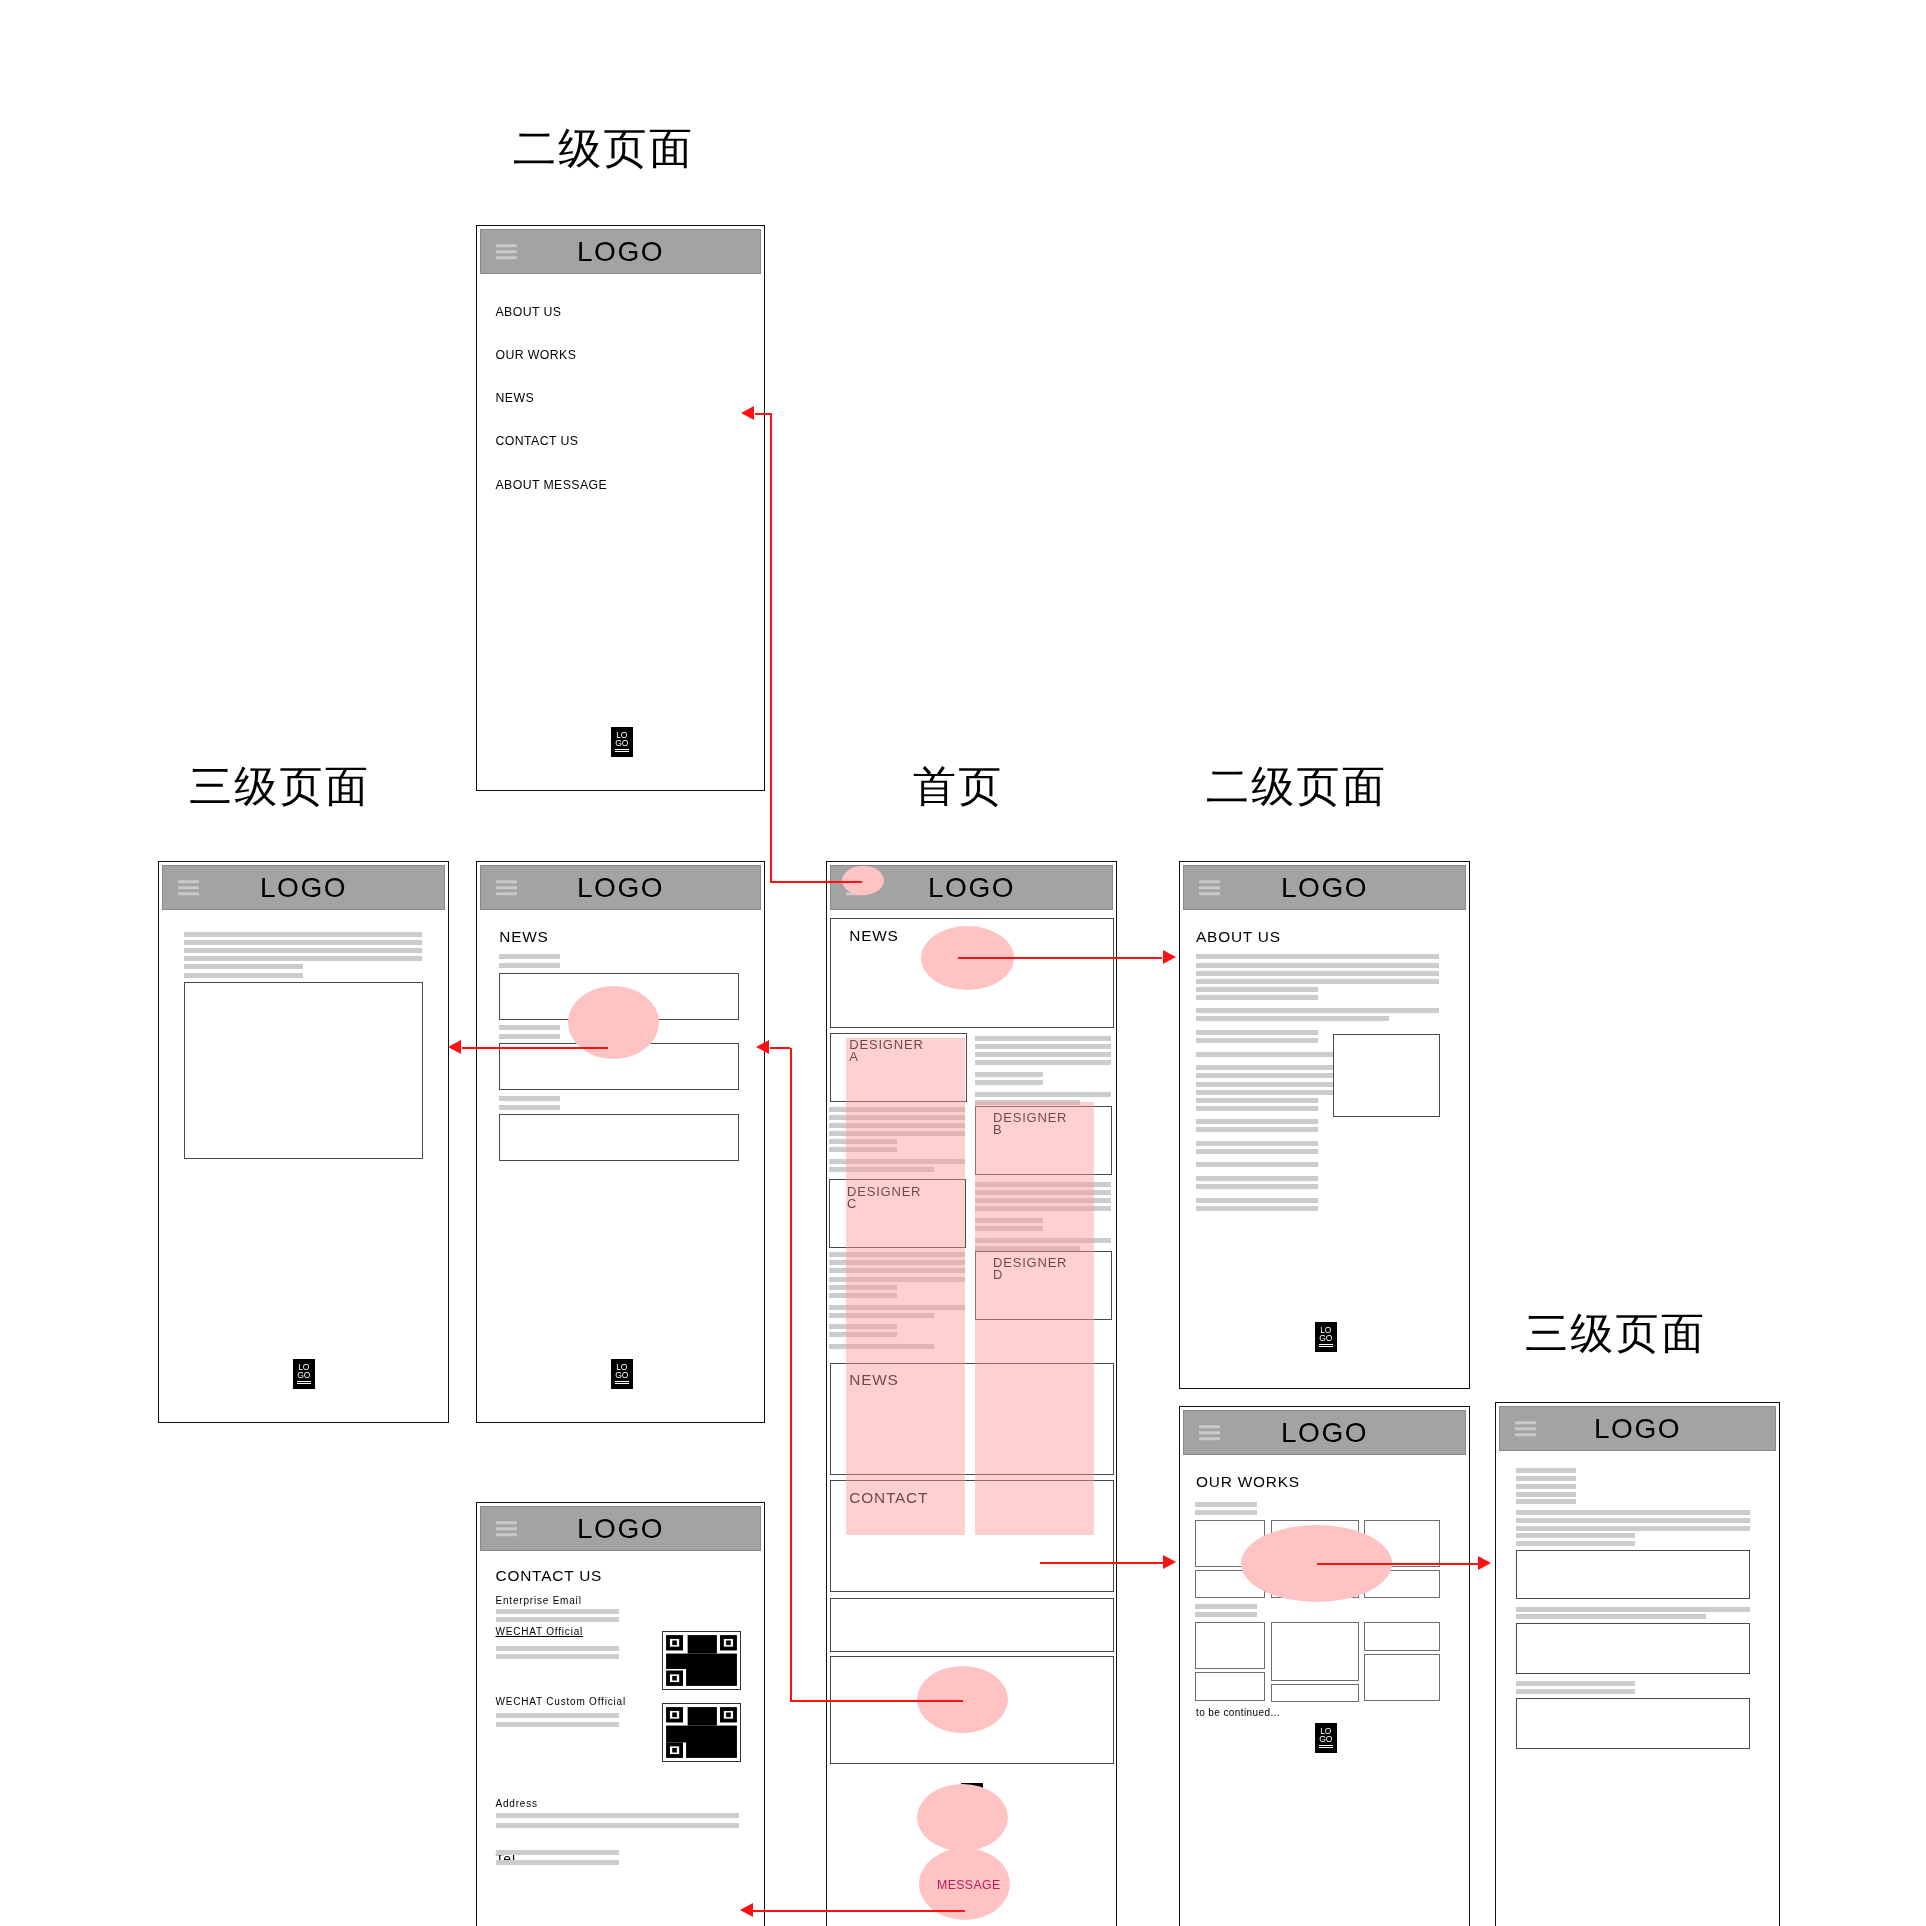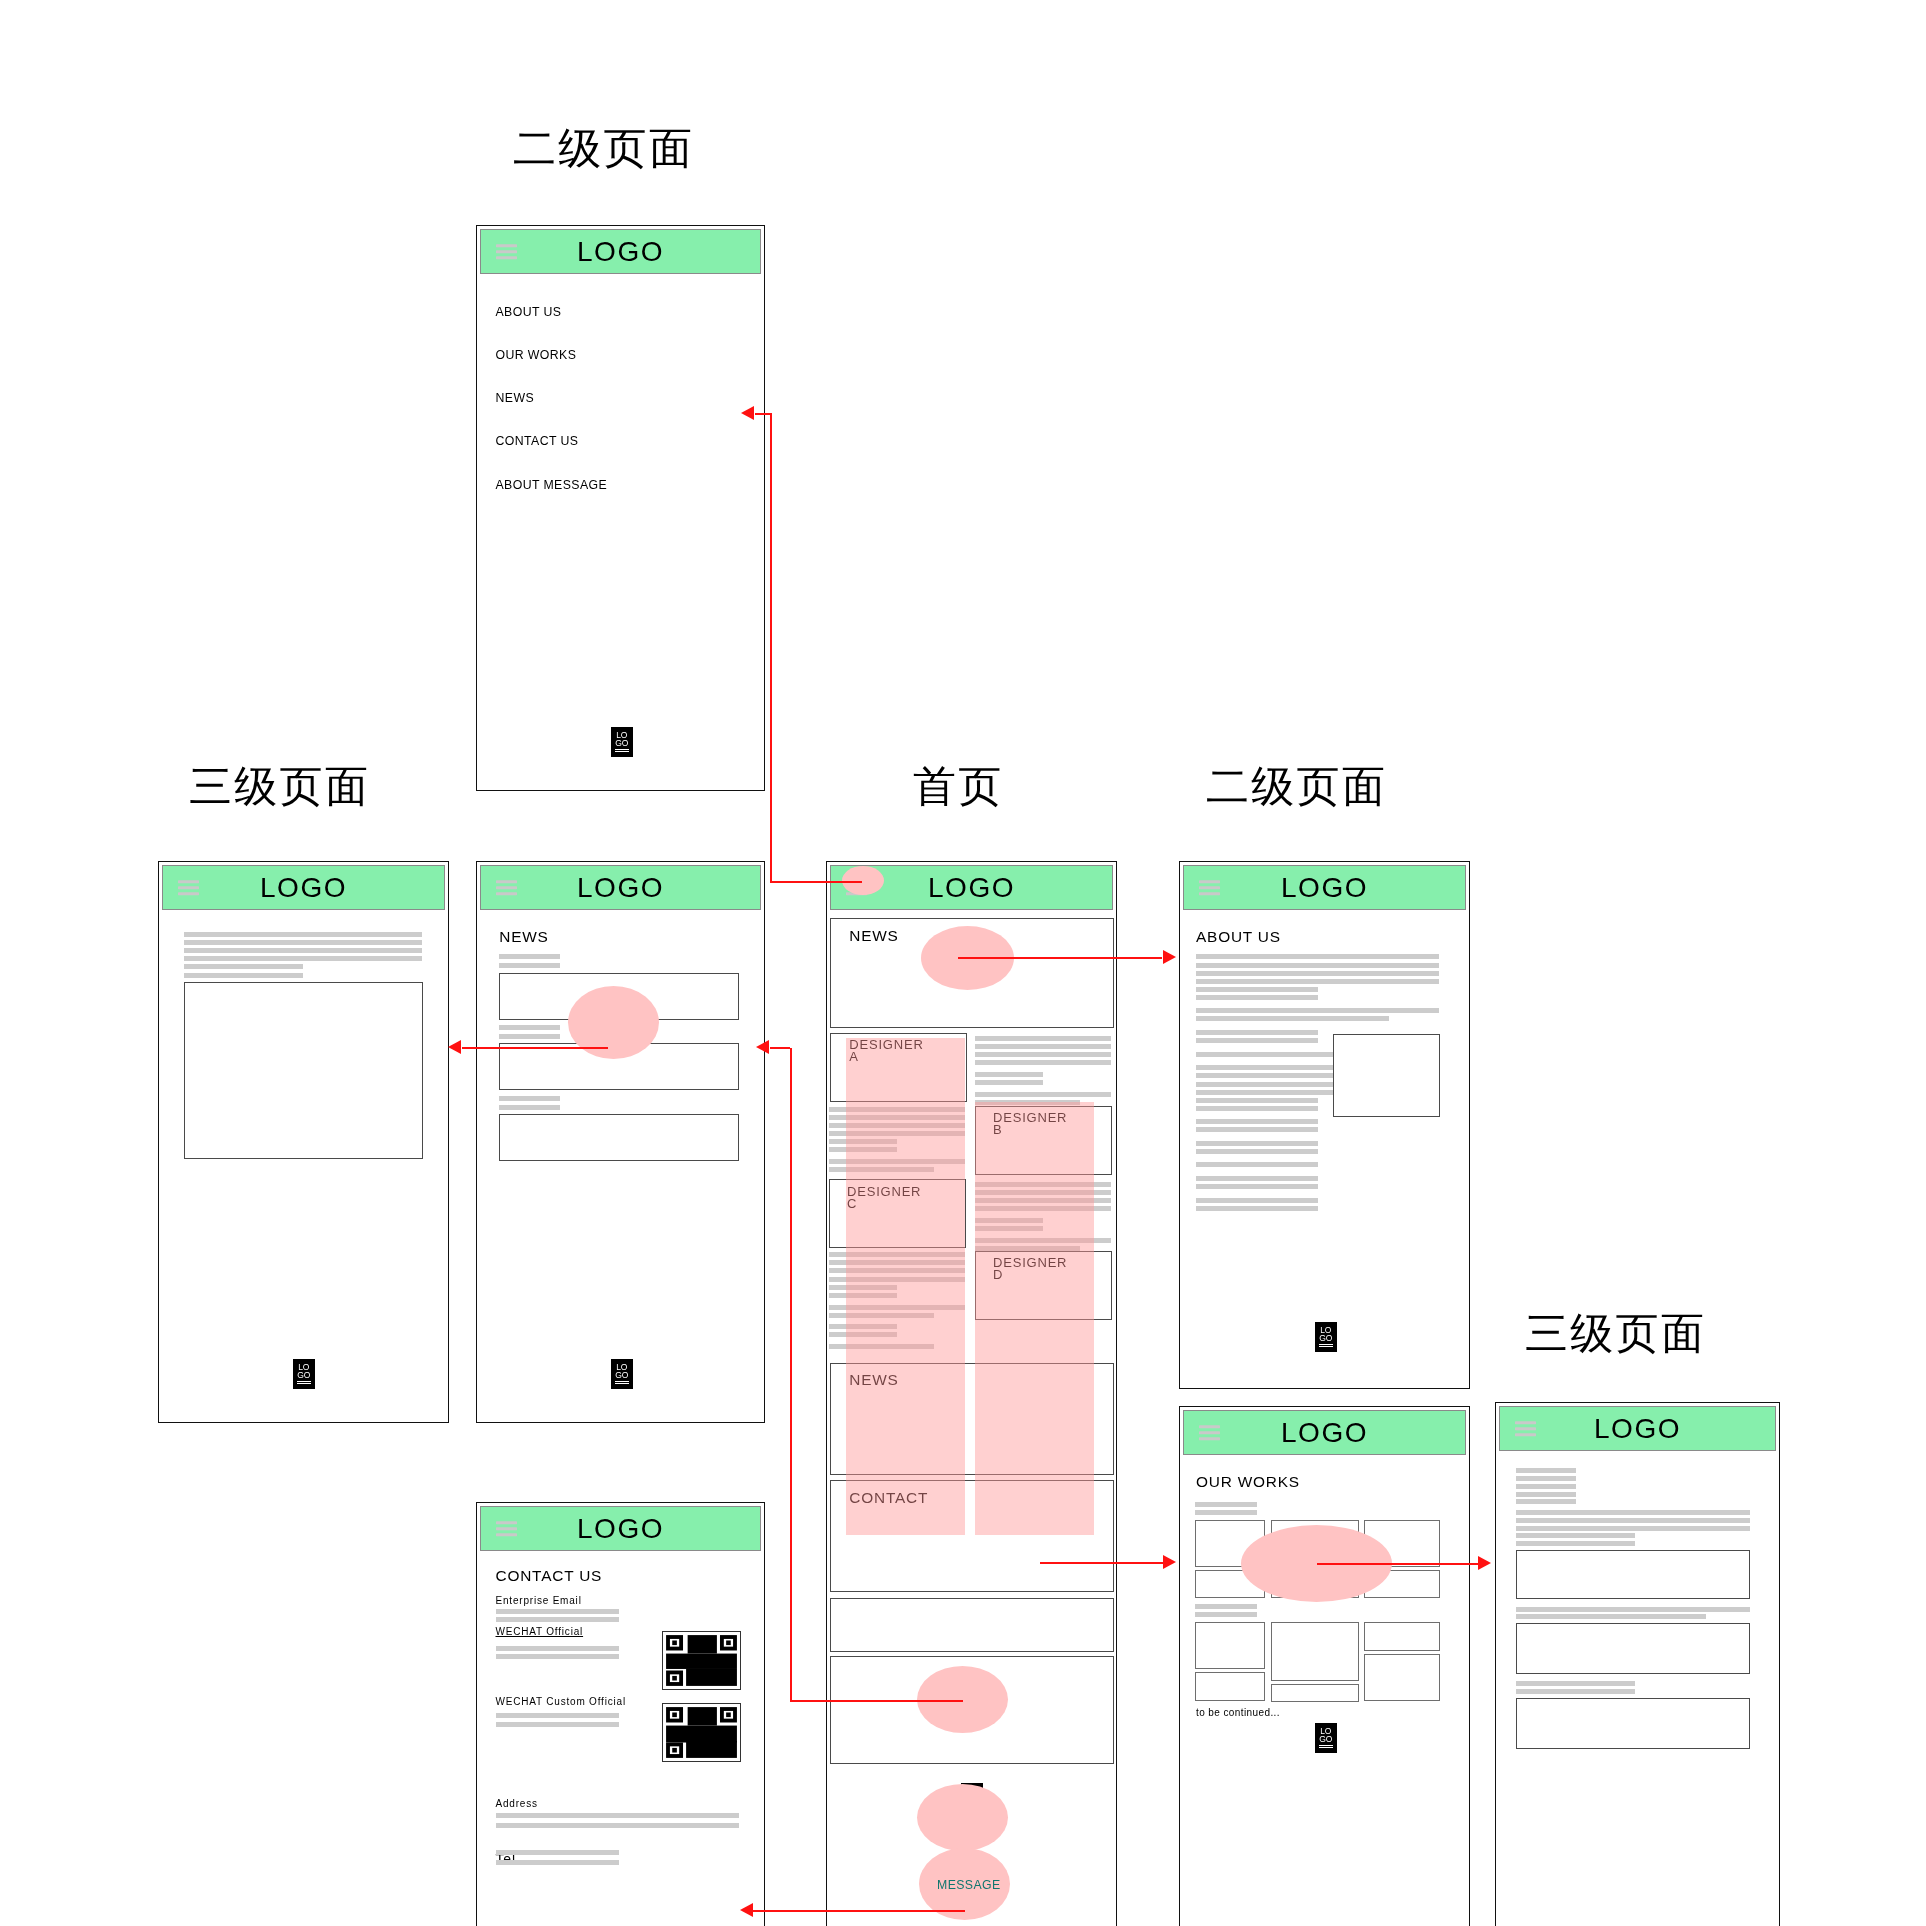--- a/index.html
+++ b/index.html
@@ -27,21 +27,21 @@
     position:absolute;
     background:#fff;
     border:1.2px solid #111;
     box-shadow: 0 0 0 0 transparent;
   }
 
   
   .topbar {
     position:absolute; left:3.1px; right:3.1px; top:3.1px; height:45px;
     border:0.8px solid #8a8a8a;
-    background:#86efac;
+    background:#a3a3a3;
   }
   .hamburger {
     position:absolute; left:14.6px; top:50%; transform:translateY(-50%);
     width:21.6px; height:15.4px;
     display:flex; flex-direction:column; justify-content:space-between;
   }
   .hamburger i { display:block; height:3.1px; background:#c9c9c9; border-radius:0.4px; }
   .logo-text {
     position:absolute; left:0; right:0; top:50%; transform:translateY(-50%);
     text-align:center;
@@ -81,21 +81,21 @@
   }
   .flogo .rule { width:14.6px; height:1.2px; background:#fff; margin-top:1.2px; }
   .flogo .rule2 { width:14.6px; height:1.2px; background:#fff; margin-top:1.2px; }
 
   
   .blob {
     position:absolute; background:#ffc3c3; border-radius:50%;
     z-index:6; pointer-events:none;
   }
   .blob-label {
-    position:absolute; z-index:7; color:#0f766e;
+    position:absolute; z-index:7; color:#be185d;
     font-size:12.3px; letter-spacing:0.4px; white-space:nowrap;text-align:right;
   }
   
   .pinkrect { position:absolute; background:rgba(255,150,150,0.45); z-index:5; }
 
   
   .rl { position:absolute; background:#ff1111; z-index:8; }
   .rl.h { height:1.5px; }
   .rl.v { width:1.5px; }
   .arrow { position:absolute; width:0; height:0; z-index:9; }

